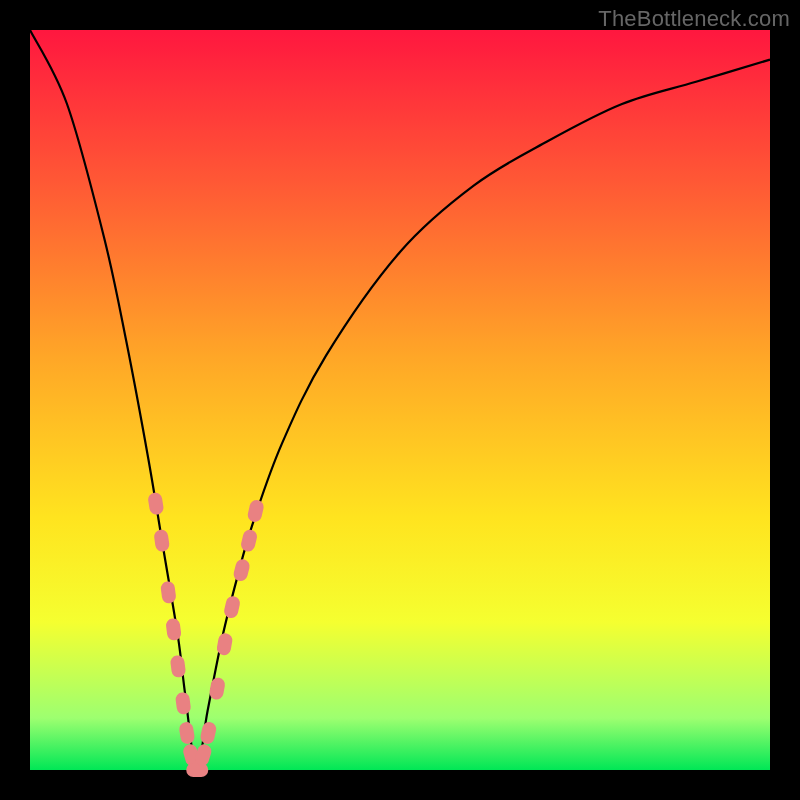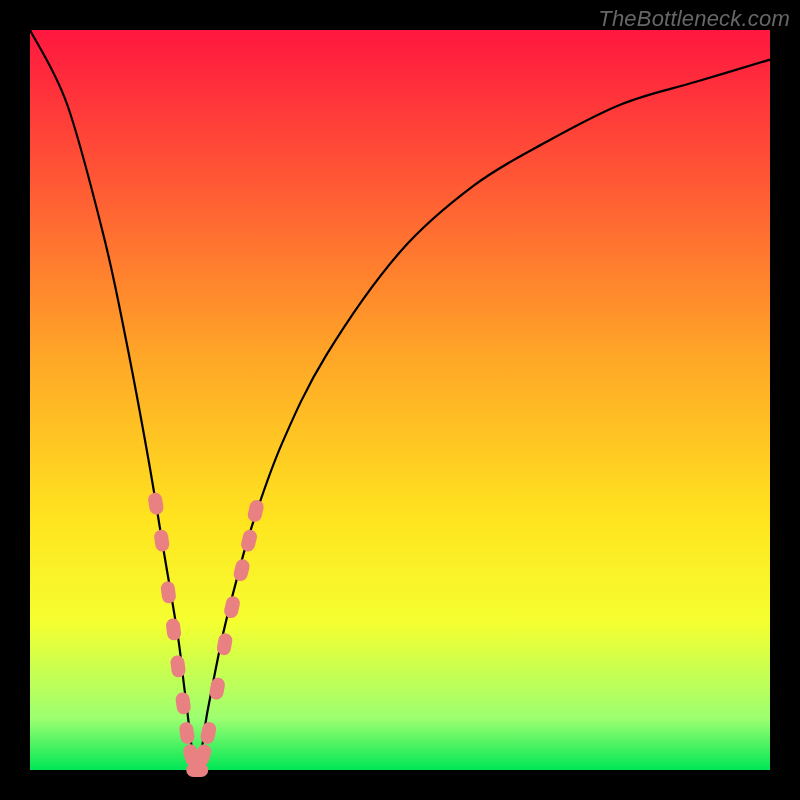--- a/index.html
+++ b/index.html
@@ -9,21 +9,20 @@
     height: 800px;
     overflow: hidden;
     background: #000;
     font-family: Arial, Helvetica, sans-serif;
   }
   .frame {
     position: relative;
     width: 800px;
     height: 800px;
     background: #000;
-    font-style: italic;
   }
   .plot {
     position: absolute;
     left: 30px;
     top: 30px;
     width: 740px;
     height: 740px;
     background: linear-gradient(
       to bottom,
       #ff173f 0%,

